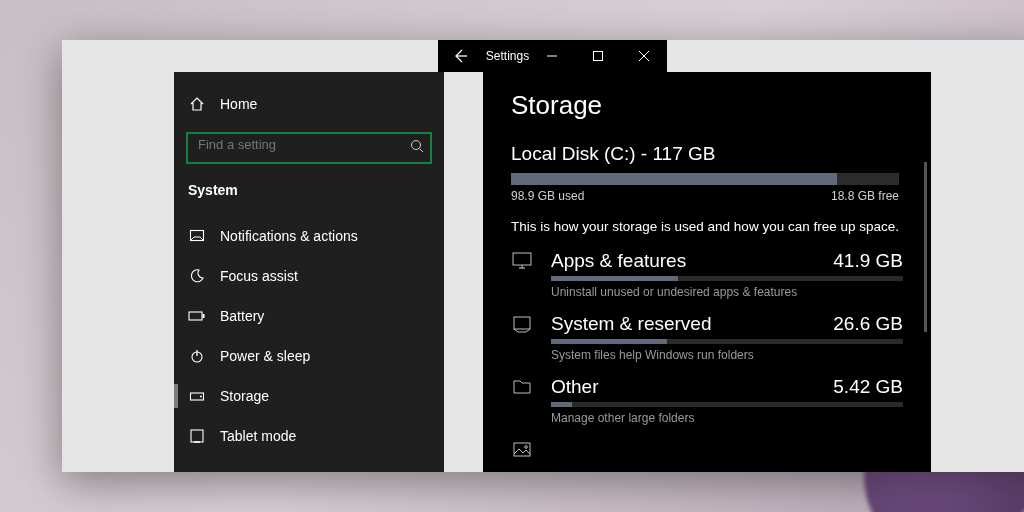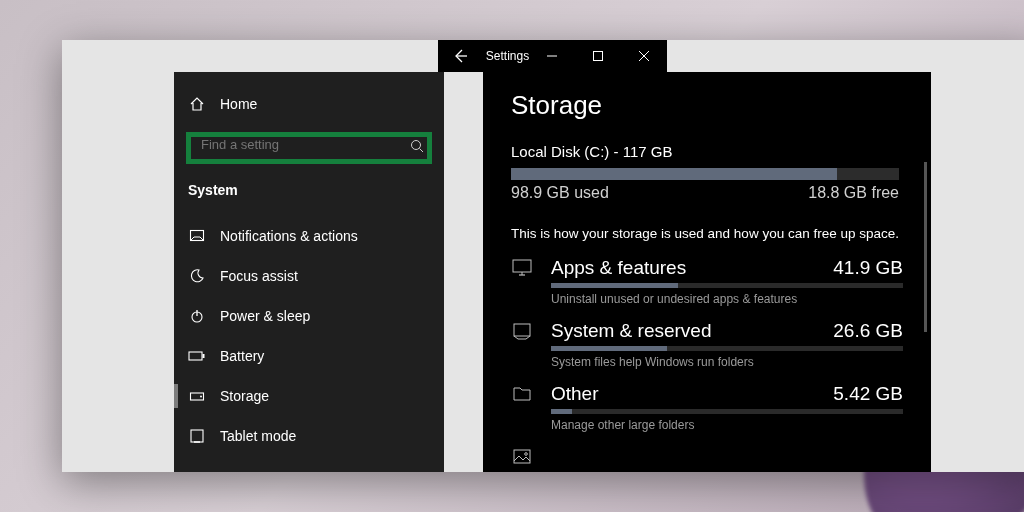--- a/index.html
+++ b/index.html
@@ -89,21 +89,21 @@
     top: 8px;
     bottom: 8px;
     width: 4px;
     background: #7c7c7c;
   }
   .search-wrap { padding: 8px 12px 14px 12px; }
   .search {
     width: 100%;
     height: 32px;
     background: #1f1f1f;
-    border: 5px solid #15803d;
+    border: 2px solid #15803d;
     color: #cfcfcf;
     font-size: 13px;
     padding: 0 28px 8px 10px;
     outline: none;
   }
   .search-wrap { position: relative; }
   .search-icon {
     position: absolute;
     right: 20px;
     top: 15px;
@@ -123,21 +123,21 @@
   }
   .scrollbar {
     position:absolute; right:4px; top:90px; width:3px; height:170px; background:#555;
   }
   h1.page-title {
     font-weight: 400;
     font-size: 26px;
     margin-bottom: 22px;
   }
   .disk-title {
-    font-size: 15px;
+    font-size: 19px;
     font-weight: 400;
     margin-bottom: 8px;
     margin-top: 16px;
   }
   .disk-bar {
     width: 388px;
     height: 12px;
     background: #2a2a2a;
     position: relative;
     margin-bottom: 4px;
@@ -148,23 +148,23 @@
     background: #606a7b;
   }
   .disk-bar .tail {
     position:absolute; right:0; top:0; bottom:0; width:16%;
     background:#2c2c2c;
   }
   .disk-stats {
     width: 388px;
     display: flex;
     justify-content: space-between;
-    font-size: 16px;
+    font-size: 12px;
     color: #d0d0d0;
-    margin-bottom: 24px;
+    margin-bottom: 16px;
   }
   .disk-desc {
     font-size: 13.5px;
     color: #fff;
     margin-bottom: 16px;
   }
   .cat {
     display: flex;
     align-items: flex-start;
     gap: 18px;
@@ -269,36 +269,36 @@
         <span class="ic">
           <svg width="16" height="16" viewBox="0 0 16 16">
               <path d="M10 2 A6 6 0 1 0 14 10 A5 5 0 0 1 10 2 Z" stroke="#fff" fill="none" stroke-width="1.1"></path>
             </svg>
         </span>
         <span>Focus assist</span>
       </div>
 
       <div class="side-row">
         <span class="ic">
-          <svg width="16" height="16" viewBox="0 0 16 16">
-              <circle cx="8" cy="9" r="5" stroke="#fff" fill="none" stroke-width="1.1"></circle>
-              <path d="M8 2 V8" stroke="#fff" stroke-width="1.3"></path>
-            </svg>
-        </span>
-        <span>Power &amp; sleep</span>
-      </div>
-
-      <div class="side-row">
-        <span class="ic">
           <svg width="18" height="16" viewBox="0 0 18 16">
               <rect x="1" y="4" width="13" height="8" stroke="#fff" fill="none" stroke-width="1.1"></rect>
               <rect x="14.5" y="6" width="2" height="4" fill="#fff"></rect>
             </svg>
         </span>
         <span>Battery</span>
+      </div>
+
+      <div class="side-row">
+        <span class="ic">
+          <svg width="16" height="16" viewBox="0 0 16 16">
+              <circle cx="8" cy="9" r="5" stroke="#fff" fill="none" stroke-width="1.1"></circle>
+              <path d="M8 2 V8" stroke="#fff" stroke-width="1.3"></path>
+            </svg>
+        </span>
+        <span>Power &amp; sleep</span>
       </div>
 
       <div class="side-row selected">
         <span class="ic">
           <svg width="16" height="16" viewBox="0 0 16 16">
               <rect x="1.5" y="5" width="13" height="7" stroke="#fff" fill="none" stroke-width="1.1"></rect>
               <circle cx="12" cy="8.5" r="1" fill="#fff"></circle>
             </svg>
         </span>
         <span>Storage</span>

